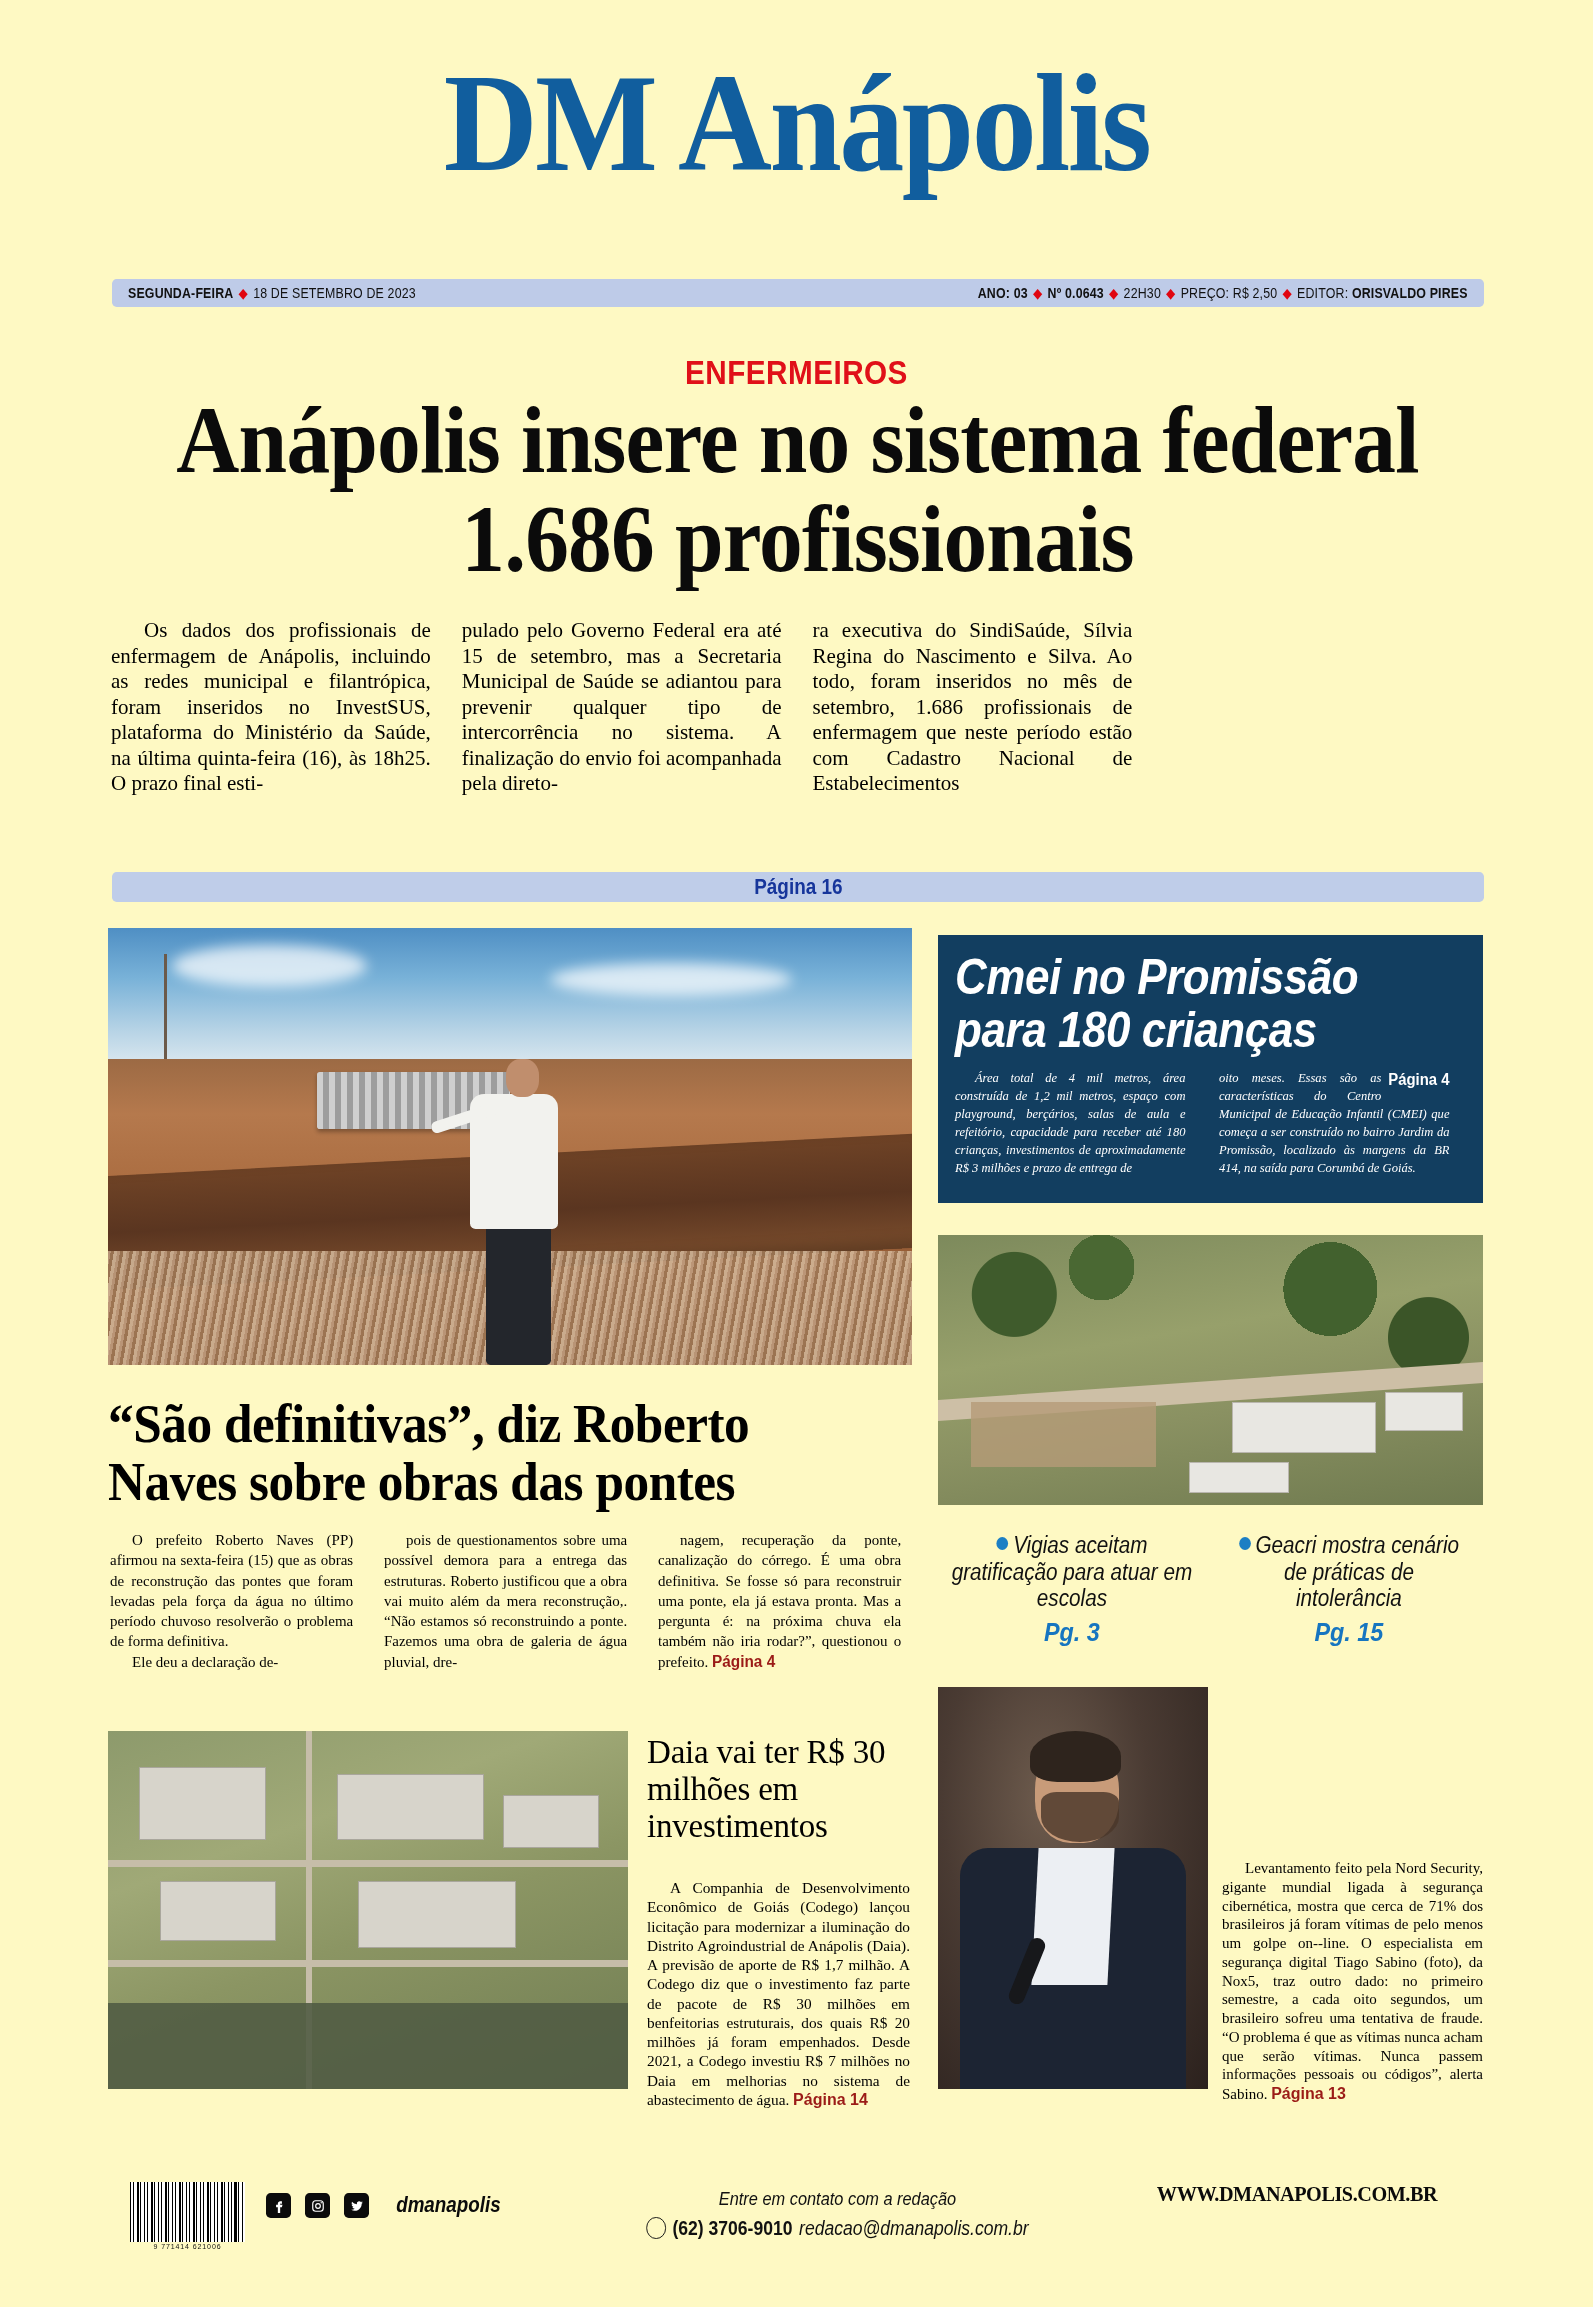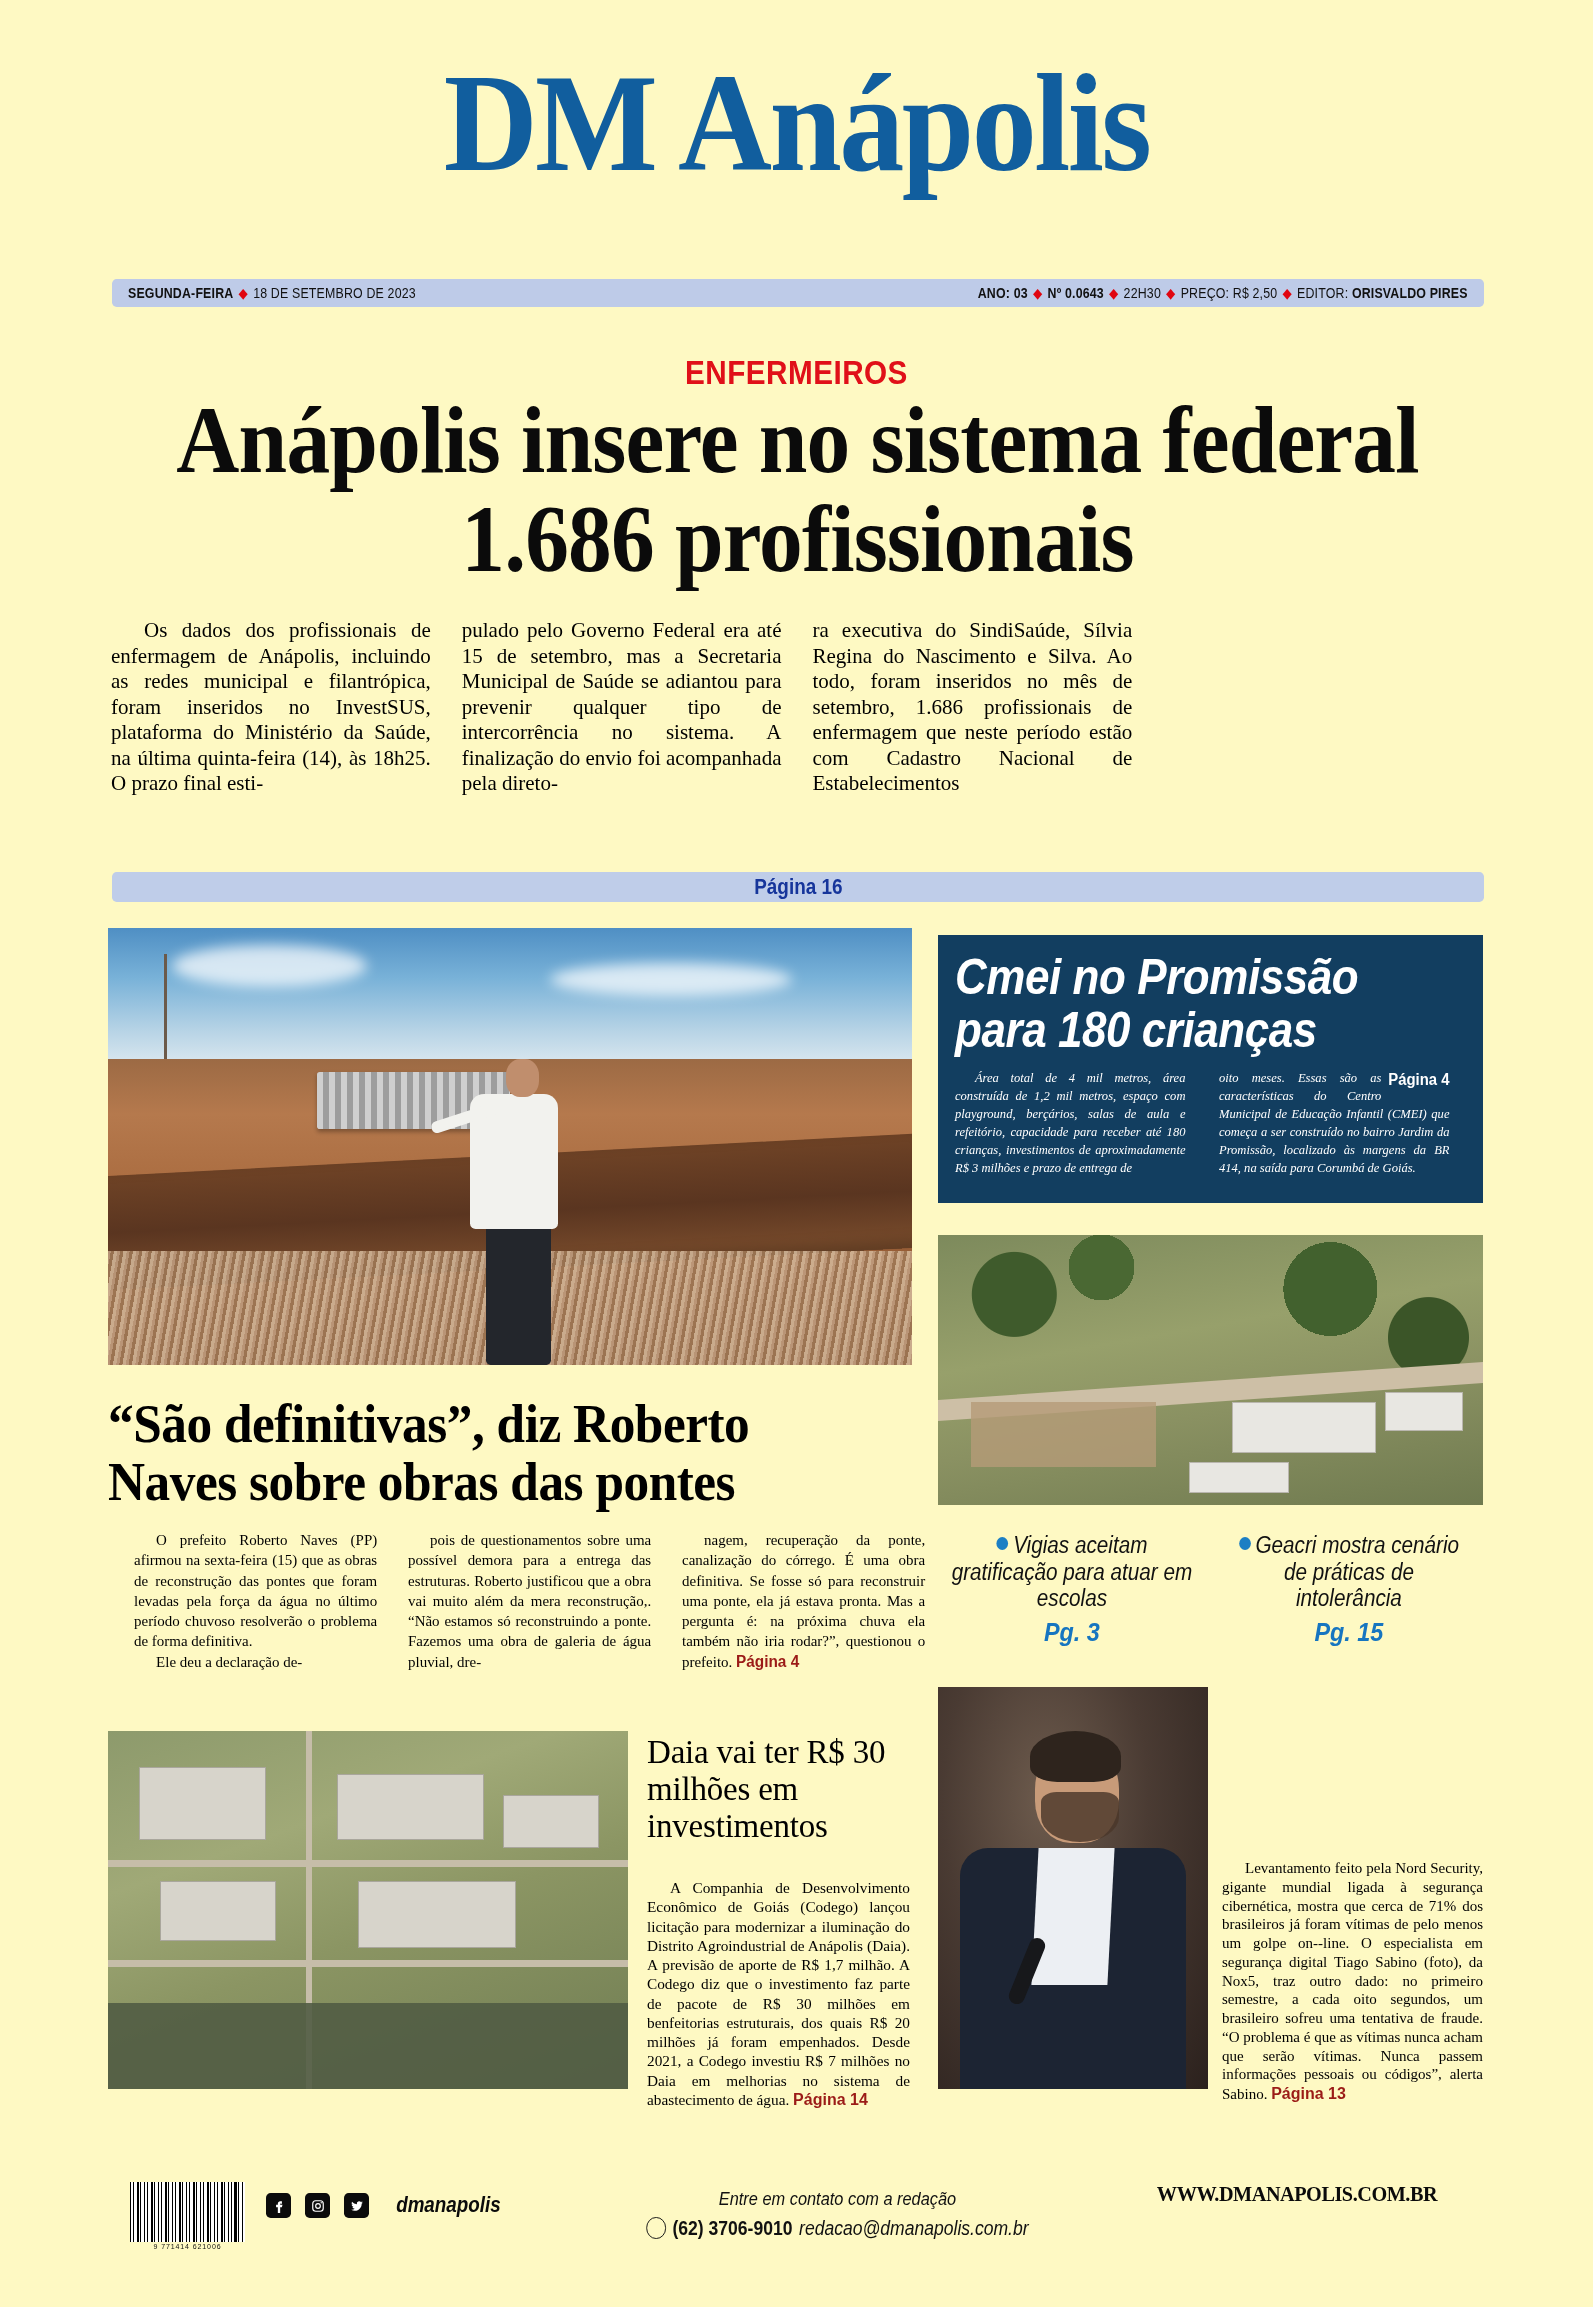--- a/index.html
+++ b/index.html
@@ -227,21 +227,20 @@
     transform: scaleX(0.95);
     transform-origin: left top;
   }
   .bridges-body {
     position: absolute;
     left: 110px; top: 1530px;
     width: 801px;
     display: grid;
     grid-template-columns: repeat(3, 1fr);
     column-gap: 20.5px;
-    margin-left: 24px;
   }
   .bridges-col {
     font-family: "Liberation Serif", serif;
     font-size: 15.6px;
     line-height: 1.30;
     text-align: justify;
     color: #000;
     transform: scaleX(0.96);
     transform-origin: left top;
   }
@@ -589,21 +588,21 @@
       <span>EDITOR:</span>
       <span>&nbsp;</span>
       <span class="ib-strong">ORISVALDO  PIRES</span>
     </div>
   </div>
 
   <div class="kicker">ENFERMEIROS</div>
   <div class="lead-headline">Anápolis insere no sistema federal 1.686 profissionais</div>
 
   <div class="lead-body">
-    <div class="lead-col first">Os dados dos profissionais de enfermagem de Anápolis, incluindo as redes municipal e filantrópica, foram inseridos no InvestSUS, plataforma do Ministério da Saúde, na última quinta-feira (14), às 18h25. O prazo final esti-</div>
+    <div class="lead-col first">Os dados dos profissionais de enfermagem de Anápolis, incluindo as redes municipal e filantrópica, foram inseridos no InvestSUS, plataforma do Ministério da Saúde, na última quinta-feira (16), às 18h25. O prazo final esti-</div>
     <div class="lead-col">pulado pelo Governo Federal era até 15 de setembro, mas a Secretaria Municipal de Saúde se adiantou para prevenir qualquer tipo de intercorrência no sistema. A finalização do envio foi acompanhada pela direto-</div>
     <div class="lead-col">ra executiva do SindiSaúde, Sílvia Regina do Nascimento e Silva. Ao todo, foram inseridos no mês de setembro, 1.686 profissionais de enfermagem que neste período estão com Cadastro Nacional de Estabelecimentos</div>
   </div>
 
   <div class="pagebar">
     <span class="pagebar-label">Página 16</span>
   </div>
 
   <div class="photo-main">
     <div class="sky"></div>

